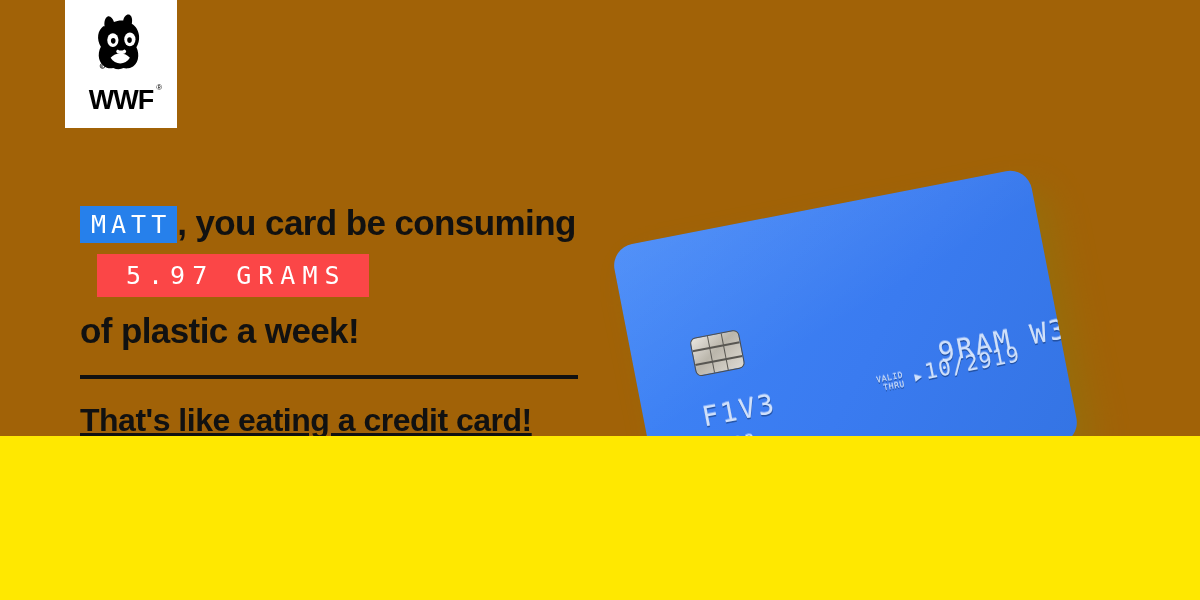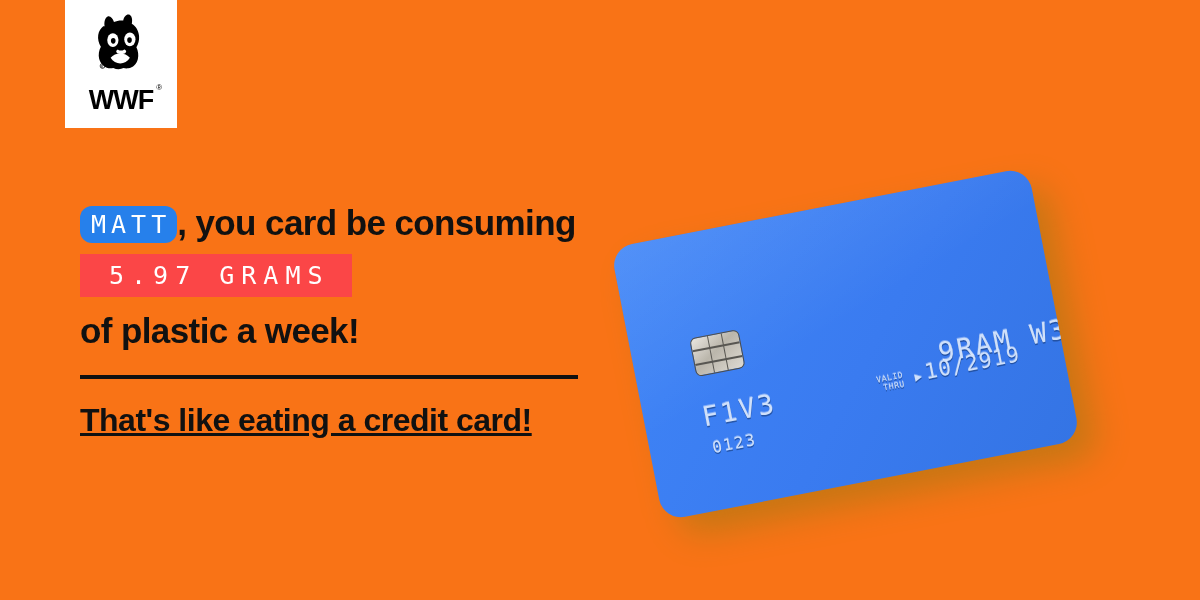--- a/index.html
+++ b/index.html
@@ -6,22 +6,22 @@
 
   html, body {
     width:1200px; height:600px;
     overflow:hidden;
     background:#ffe800;
     font-family:"Liberation Sans", sans-serif;
   }
 
   #stage {
     position:relative;
-    width:1200px; height:600px;
-    background:#f97316;
+    width:1200px; height:436px;
+    background:#a16207;
     overflow:hidden;
   }
 
   
   #logo-box {
     position:absolute; left:65px; top:0;
     width:112px; height:128px;
     background:#ffffff;
     display:flex; flex-direction:column;
     align-items:center; justify-content:flex-start;
@@ -58,34 +58,34 @@
   .mark {
     display:inline-block;
     font-family:"DejaVu Sans Mono", monospace;
     font-weight:400;
     font-size:25px;
     letter-spacing:5px;
     color:#ffffff;
     padding:6px 6px 6px 11px;
     line-height:1;
     vertical-align:2px;
-    border-radius:12px;
   }
   .mark-blue { background:#2680eb; }
 
   #grams-row { margin-top:9px; }
   .mark-red {
     background:#fb4647;
     display:inline-block;
     font-family:"DejaVu Sans Mono", monospace;
     font-size:25px;
     letter-spacing:7px;
     color:#ffffff;
     padding:9px 22px 9px 29px;
     line-height:1;
+    margin-left:17px;
   }
 
   #line3 { margin-top:11px; }
 
   #divider {
     width:498px; height:4px;
     background:#111111;
     margin-top:22px;
   }
 

